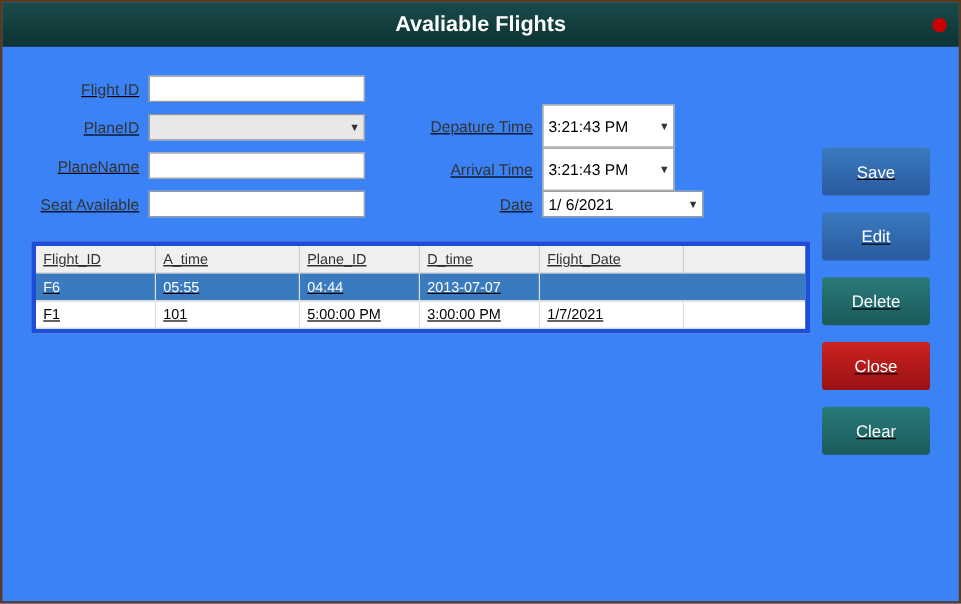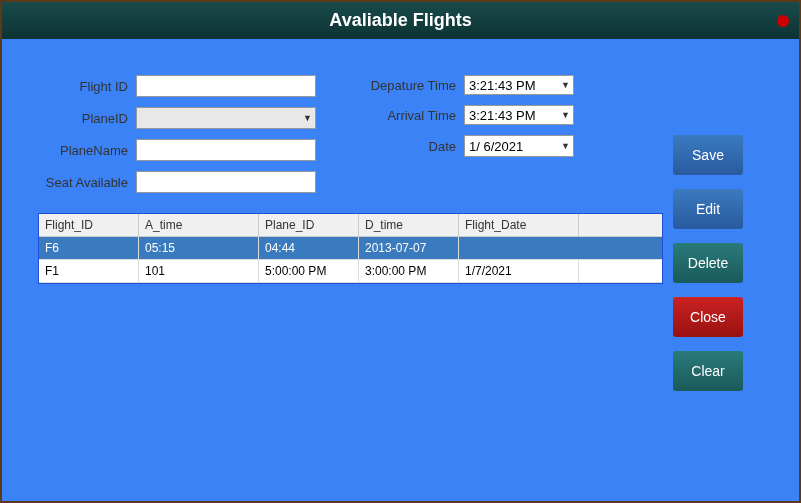--- a/index.html
+++ b/index.html
@@ -42,22 +42,23 @@
       transform: translateY(-50%);
       width: 12px;
       height: 12px;
       background: #cc0000;
       border-radius: 50%;
     }
 
     .main-content {
       display: flex;
       flex: 1;
-      padding: 36px;
+      padding: 24px;
       gap: 10px;
+      text-decoration: underline;
     }
 
     .form-area {
       flex: 1;
       display: flex;
       flex-direction: column;
       gap: 0;
     }
 
     .form-fields {
@@ -68,21 +69,22 @@
 
     .left-fields {
       display: flex;
       flex-direction: column;
       gap: 10px;
     }
 
     .right-fields {
       display: flex;
       flex-direction: column;
-      gap: 10px;
+      gap: 0;
+      margin-top: 24px;
     }
 
     .field-row {
       display: flex;
       align-items: center;
       gap: 8px;
     }
 
     .field-label {
       text-align: right;
@@ -127,21 +129,21 @@
       top: 50%;
       transform: translateY(-50%);
       font-size: 9px;
       color: #333;
       pointer-events: none;
     }
 
     .time-select {
       border: 1px solid #999;
       background: white;
-      height: 20px;
+      height: 36px;
       padding: 2px 4px;
       font-size: 13px;
       width: 110px;
       appearance: none;
       -webkit-appearance: none;
       cursor: pointer;
     }
 
     .date-select-wrapper {
       position: relative;
@@ -158,28 +160,28 @@
       color: #333;
       pointer-events: none;
     }
 
     .date-select {
       border: 1px solid #999;
       background: white;
       height: 22px;
       padding: 2px 4px;
       font-size: 13px;
-      width: 110px;
+      width: 134px;
       appearance: none;
       -webkit-appearance: none;
       cursor: pointer;
     }
 
     .table-area {
-      border: 1px solid #1d4ed8;
+      border: 4px solid #1d4ed8;
       background: white;
       overflow: hidden;
     }
 
     .table-header {
       display: grid;
       grid-template-columns: 100px 120px 100px 100px 120px;
       background: #f0f0f0;
       border-bottom: 1px solid #ccc;
     }
@@ -210,21 +212,21 @@
 
     .buttons-area {
       display: flex;
       flex-direction: column;
       gap: 14px;
       padding-top: 60px;
       min-width: 90px;
     }
 
     .btn {
-      width: 70px;
+      width: 90px;
       height: 40px;
       border: none;
       color: white;
       font-size: 14px;
       cursor: pointer;
       border-radius: 3px;
       font-weight: normal;
     }
 
     .btn-save {
@@ -326,21 +328,21 @@
       <div class="table-area">
         <div class="table-header">
           <div class="table-header-cell">Flight_ID</div>
           <div class="table-header-cell">A_time</div>
           <div class="table-header-cell">Plane_ID</div>
           <div class="table-header-cell">D_time</div>
           <div class="table-header-cell">Flight_Date</div>
         </div>
         <div class="table-row selected">
           <div class="table-cell">F6</div>
-          <div class="table-cell">05:15</div>
+          <div class="table-cell">05:55</div>
           <div class="table-cell">04:44</div>
           <div class="table-cell">2013-07-07</div>
         </div>
         <div class="table-row">
           <div class="table-cell">F1</div>
           <div class="table-cell">101</div>
           <div class="table-cell">5:00:00 PM</div>
           <div class="table-cell">3:00:00 PM</div>
           <div class="table-cell">1/7/2021</div>
         </div>

